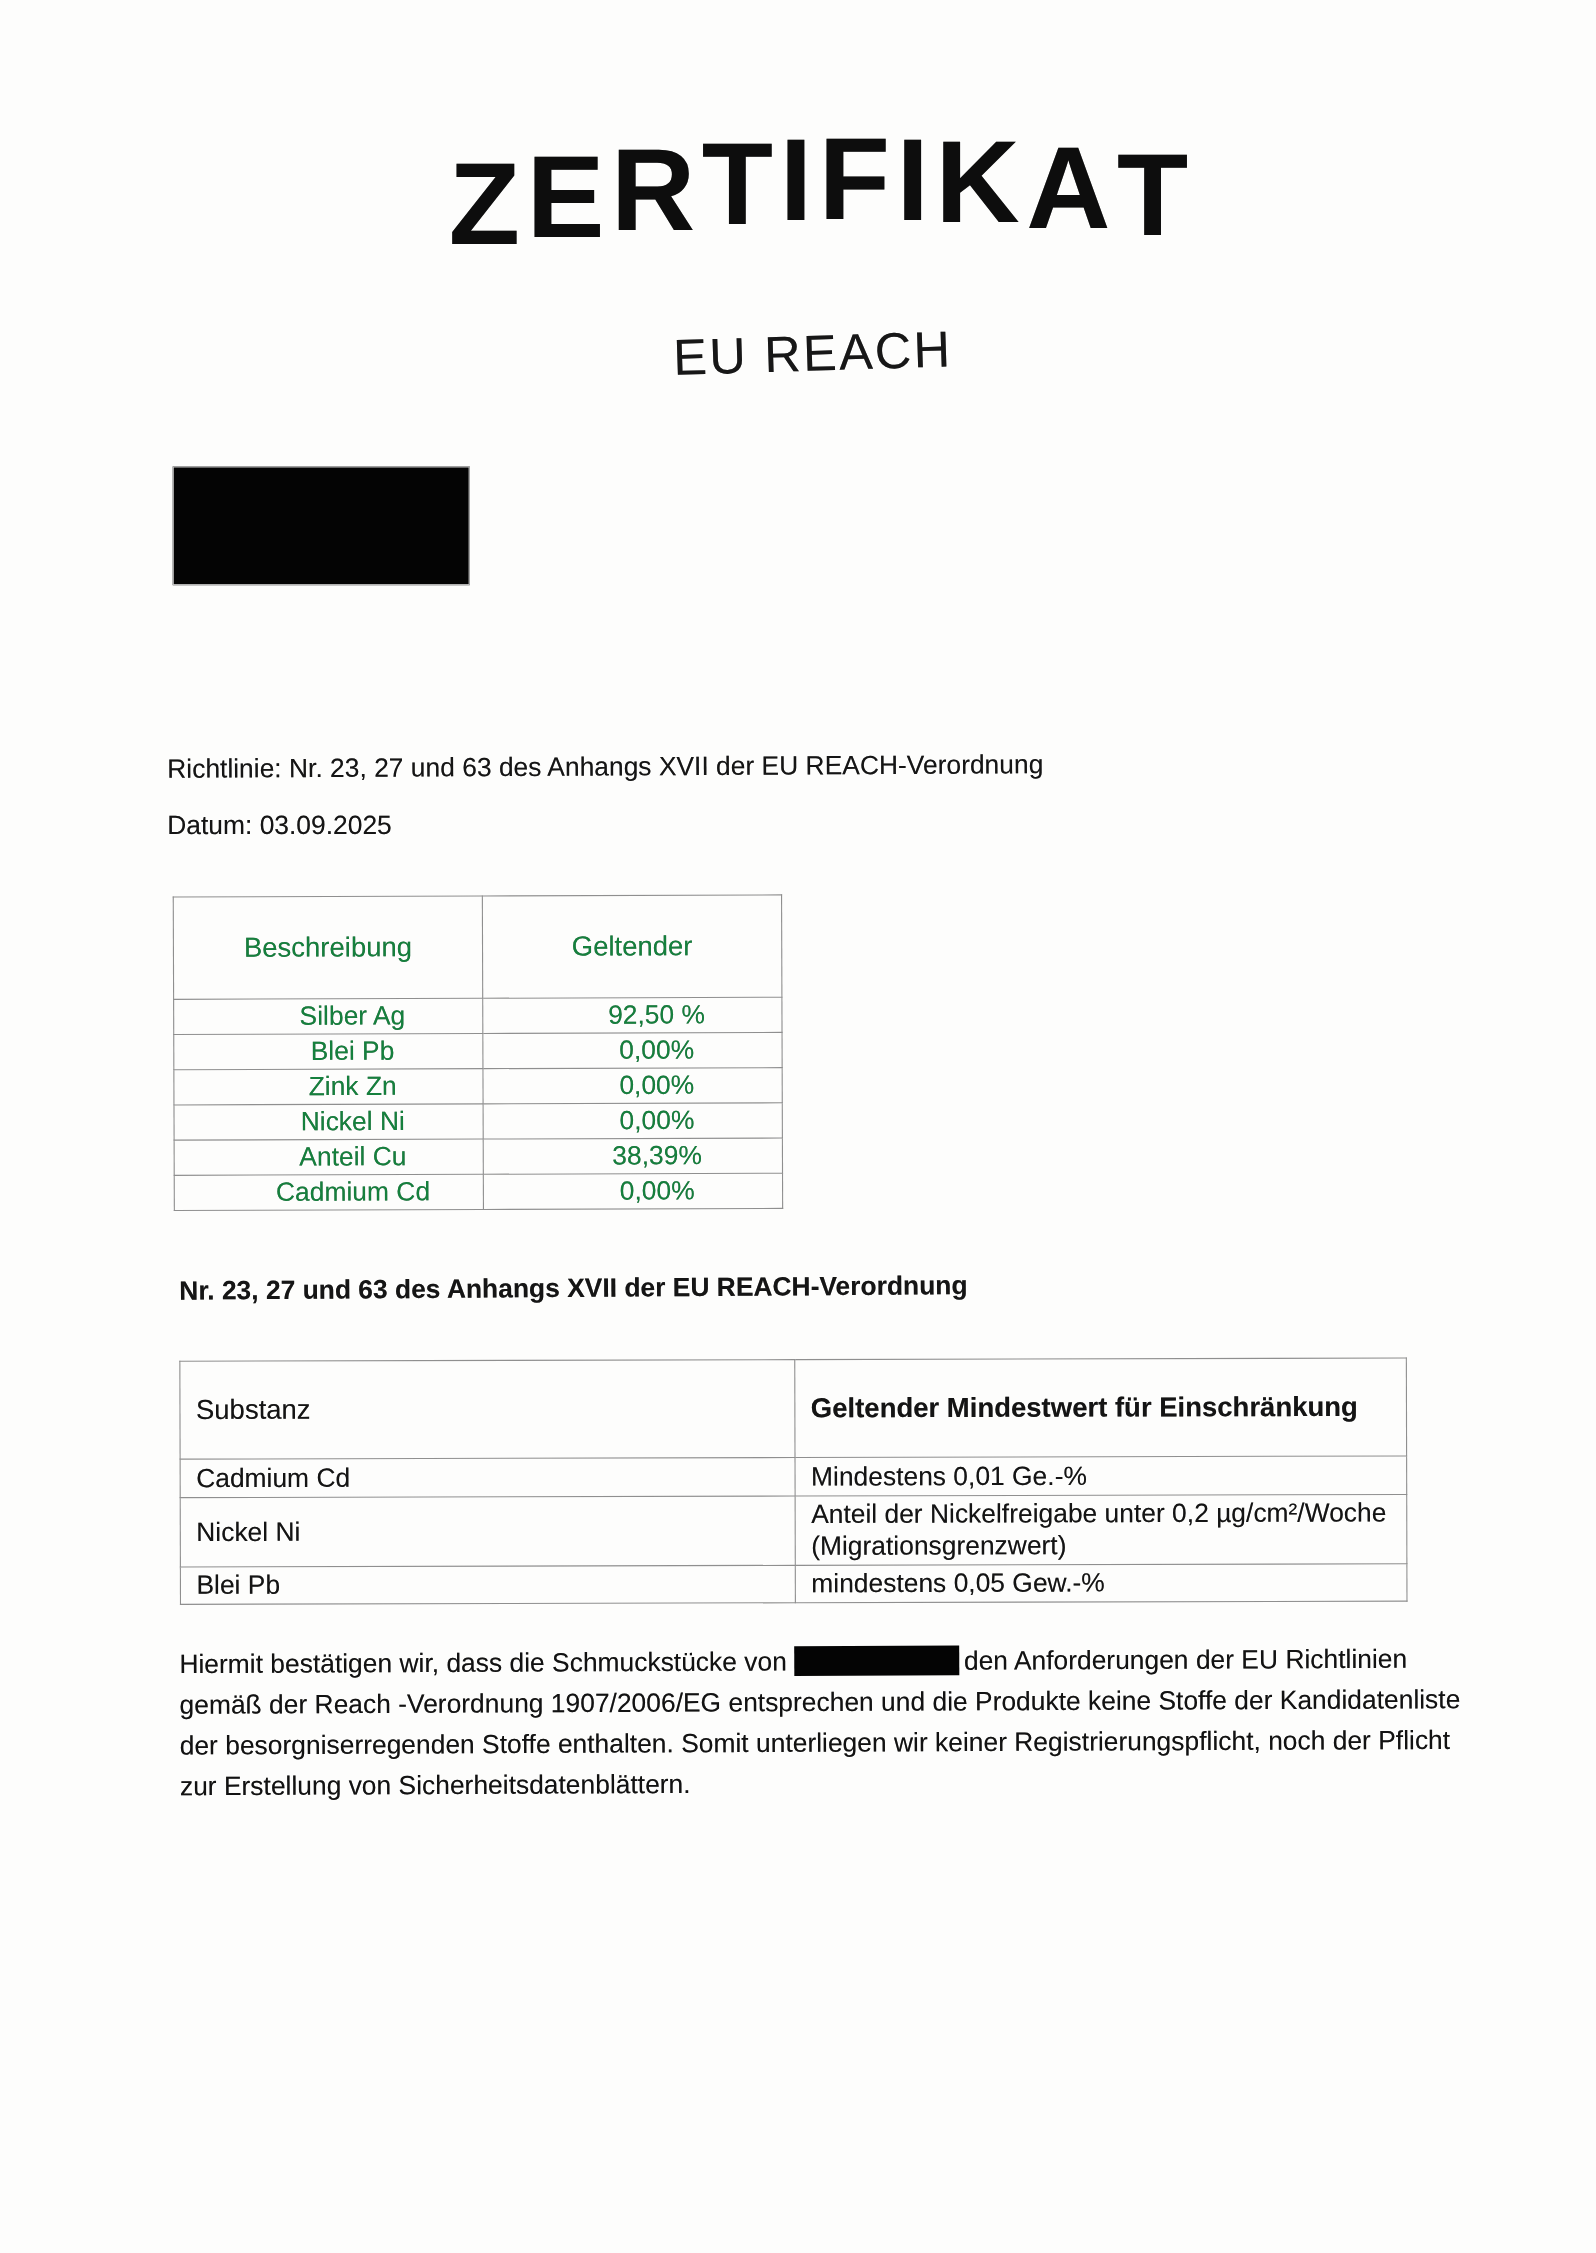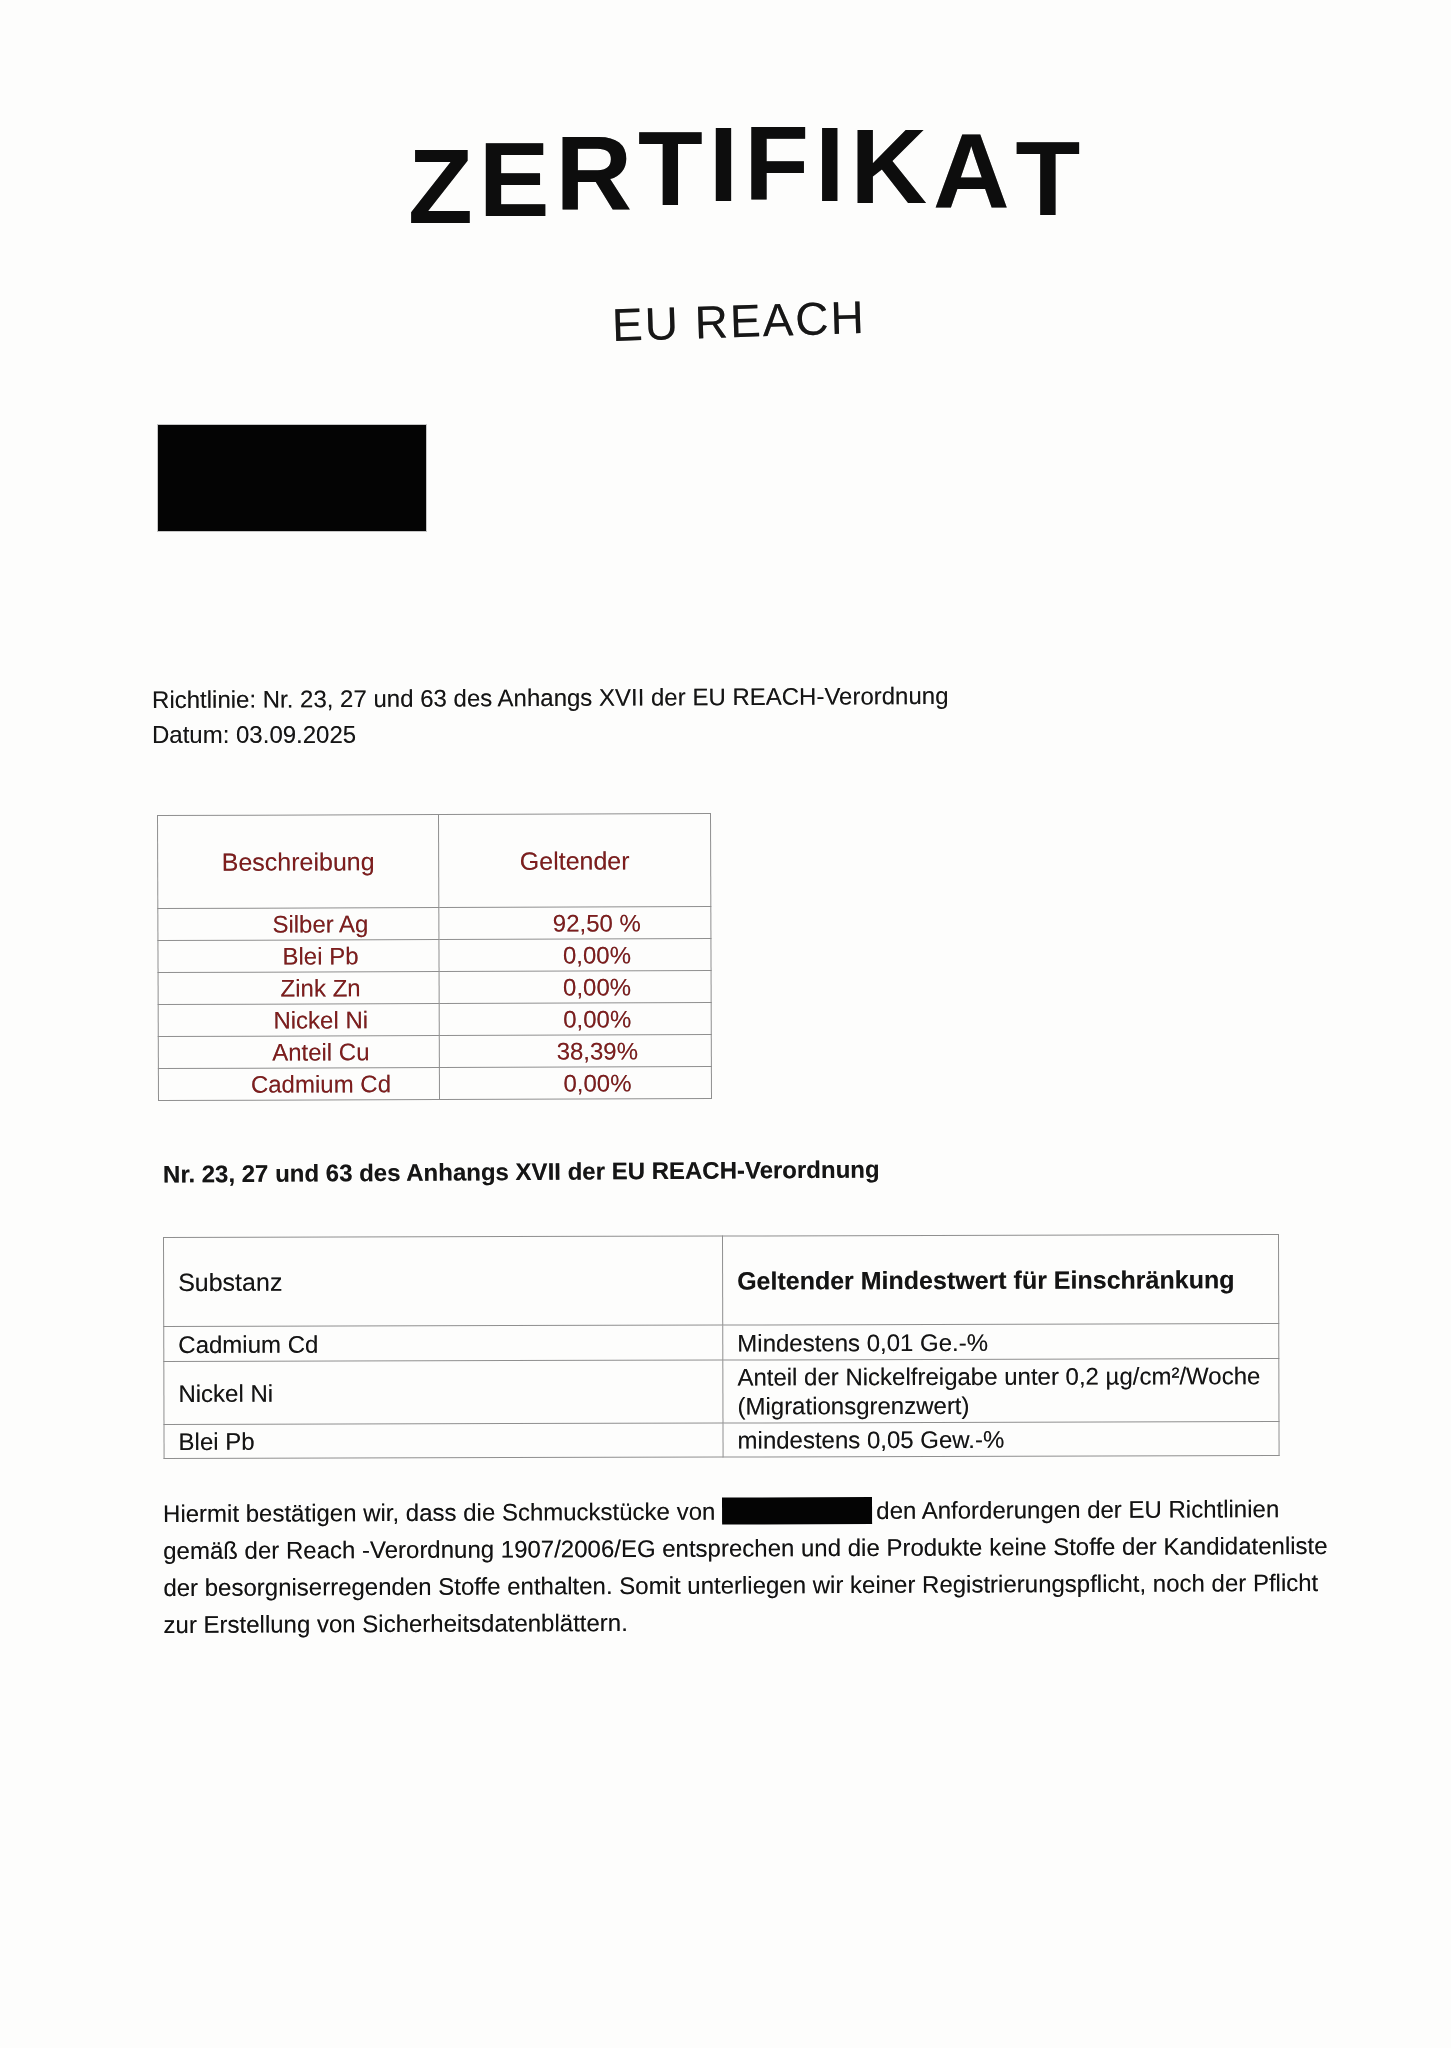--- a/index.html
+++ b/index.html
@@ -30,32 +30,32 @@
 
   
   .logo-redaction {
     position:absolute; left:157px; top:424px;
     width:268px; height:106px;
     background:#040404; border:1px solid #c6c6c6;
   }
 
   .line { position:absolute; left:152px; font-size:24px; white-space:nowrap; }
   .richtlinie { top:684px; transform:rotate(-0.3deg); }
-  .datum { top:721px; }
+  .datum { top:737px; }
 
   
   table { border-collapse:collapse; }
   .t1 {
     position:absolute; left:157px; top:815px; width:554px;
     font-size:24px; transform:rotate(-0.2deg); transform-origin:left top;
     border:1px solid #5f5f5f;
   }
   .t1 th, .t1 td {
     border:1px solid #8f8f8f; text-align:center;
-    font-weight:400; padding:0; color:#7f1d1d;
+    font-weight:400; padding:0; color:#15803d;
   }
   .t1 th { height:92px; font-size:25px; }
   .t1 td { height:31px;padding-left:44px; }
 
   .section-heading {
     position:absolute; left:163px; top:1158px;
     font-size:24px; font-weight:700; white-space:nowrap;
     transform:rotate(-0.4deg);
   }
 

